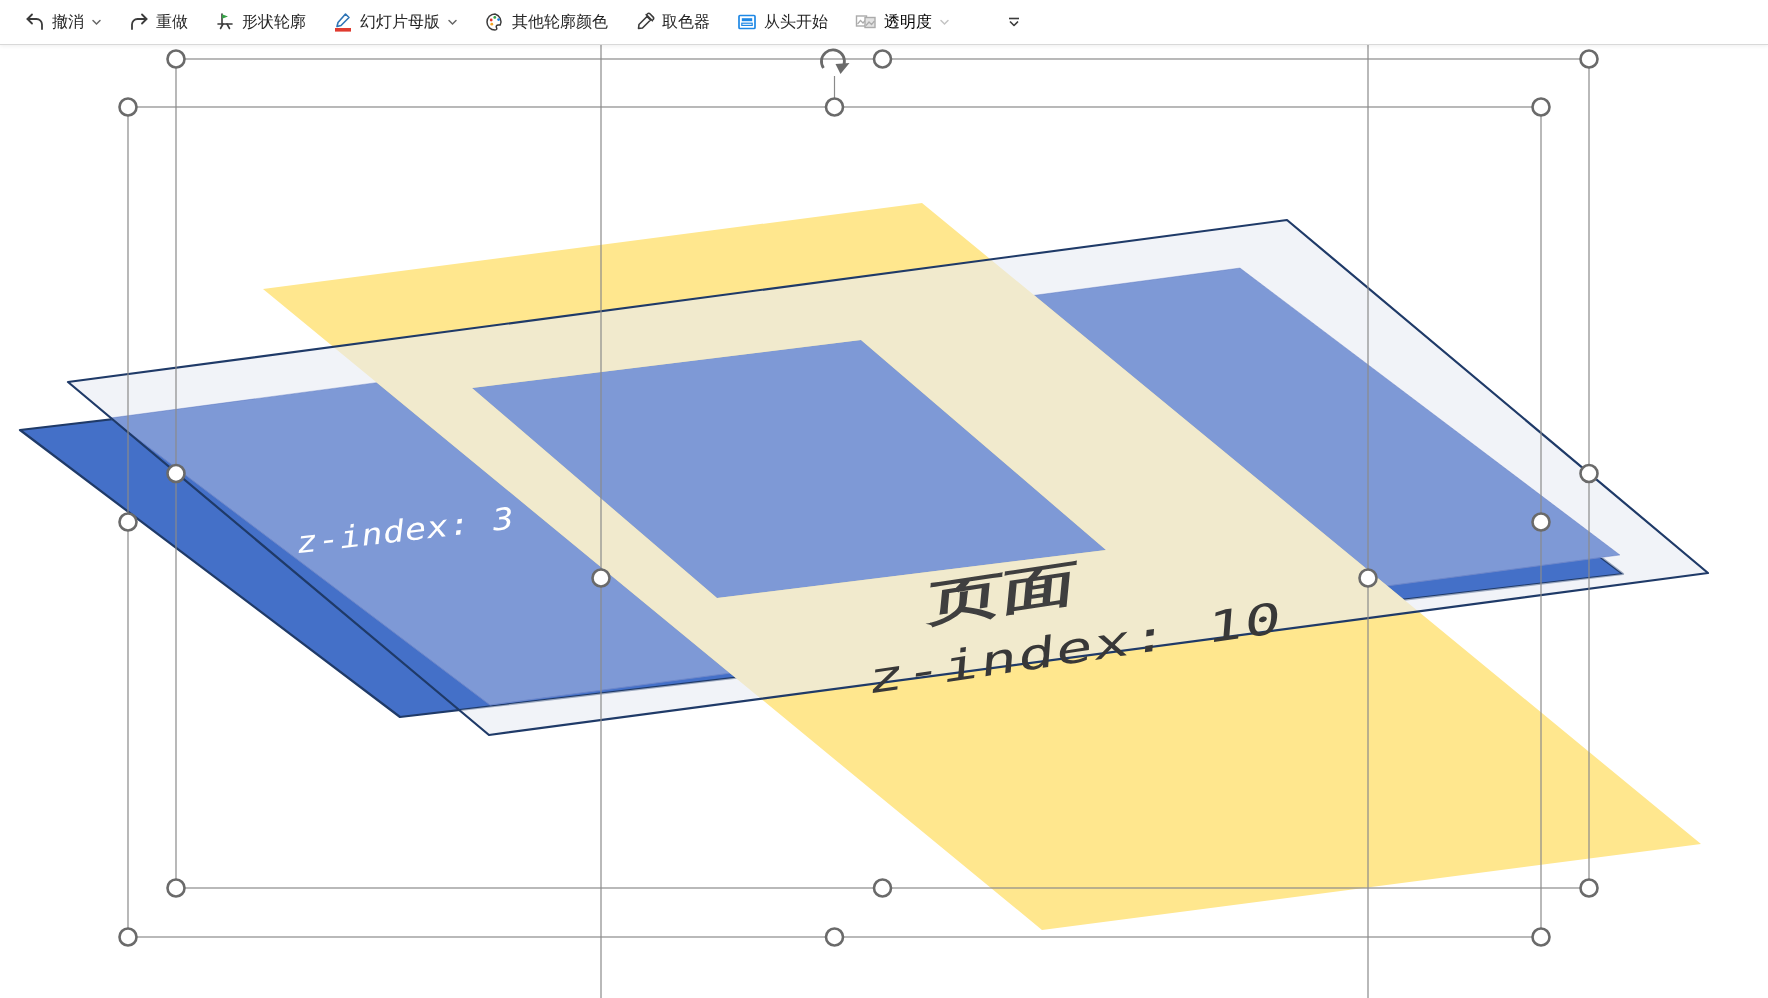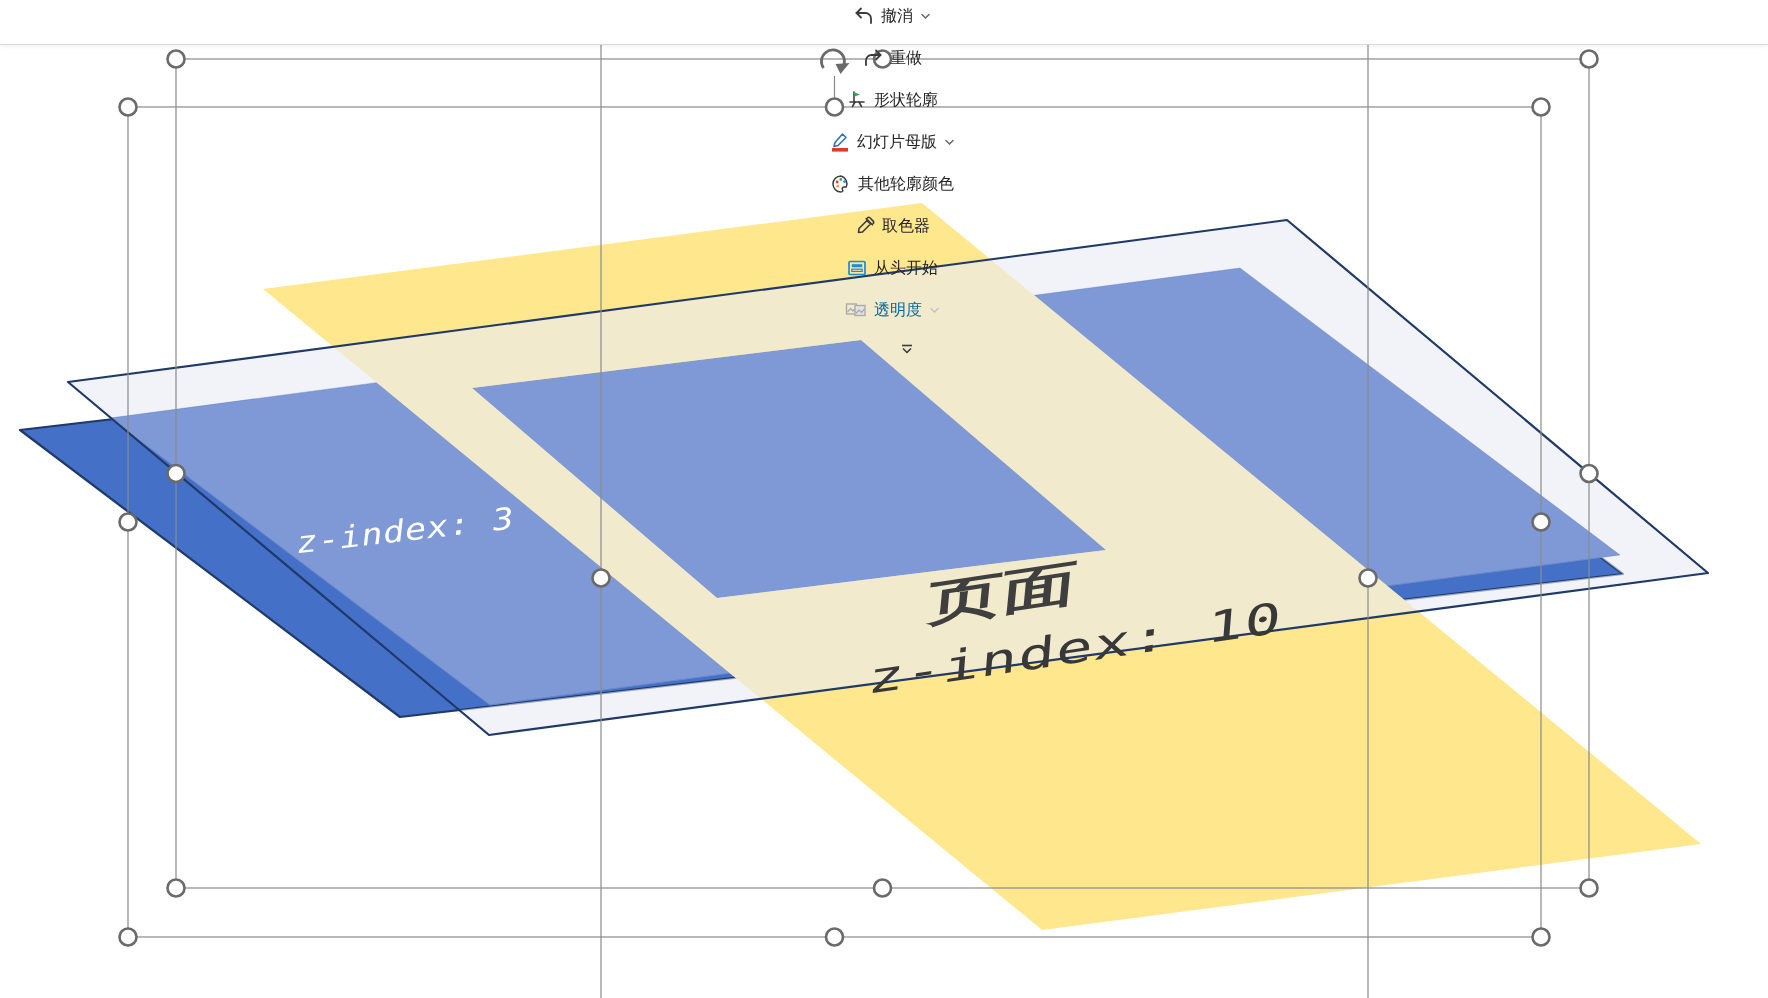--- a/index.html
+++ b/index.html
@@ -10,30 +10,30 @@
   }
   
   #canvas-wrap{position:absolute;left:0;top:0;width:1768px;height:998px;}
   #slide-svg{display:block;}
   
   #toolbar{
     position:absolute;left:0;top:0;width:1768px;height:45px;
     background:#ffffff;border-bottom:1px solid #d9d9d9;
     box-shadow:0 1px 4px rgba(0,0,0,0.07);
     display:flex;align-items:center;gap:10px;
-    padding-left:16px;box-sizing:border-box;z-index:10;flex-direction:column;
+    padding-left:16px;box-sizing:border-box;z-index:10;
   }
   .tb{
     display:flex;align-items:center;gap:6px;
     background:transparent;border:none;cursor:pointer;
     padding:5px 8px;border-radius:3px;
     font-family:inherit;
   }
   .tb .lbl{font-size:16px;color:#262626;white-space:nowrap;}
-  .tb.disabled .lbl{color:#0369a1;}
+  .tb.disabled .lbl{color:#000000;}
   .tb.disabled{cursor:default;}
   .ic{flex:0 0 auto;}
   .chev{flex:0 0 auto;margin-left:1px;}
   #more-commands-button{margin-left:30px;}
   .mono{font-family:"DejaVu Sans Mono","Liberation Mono",monospace;}
 </style>
 </head>
 <body>
 
 <div id="canvas-wrap">

